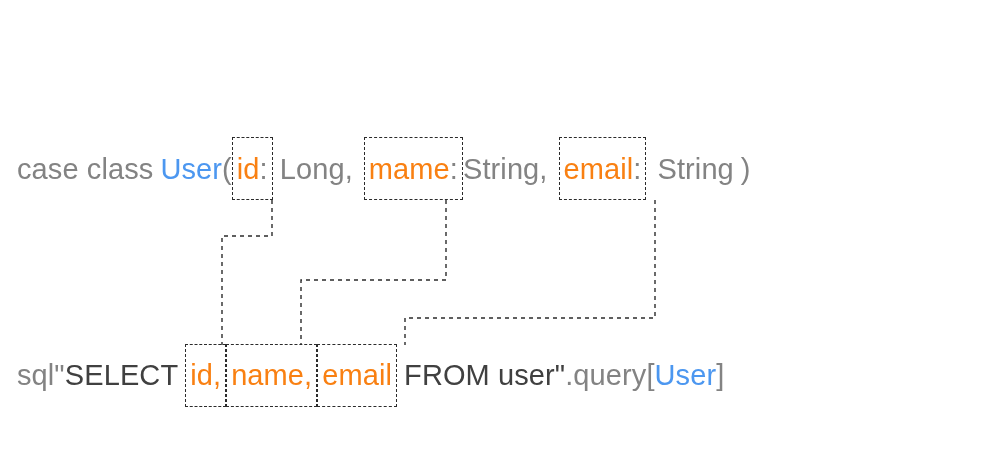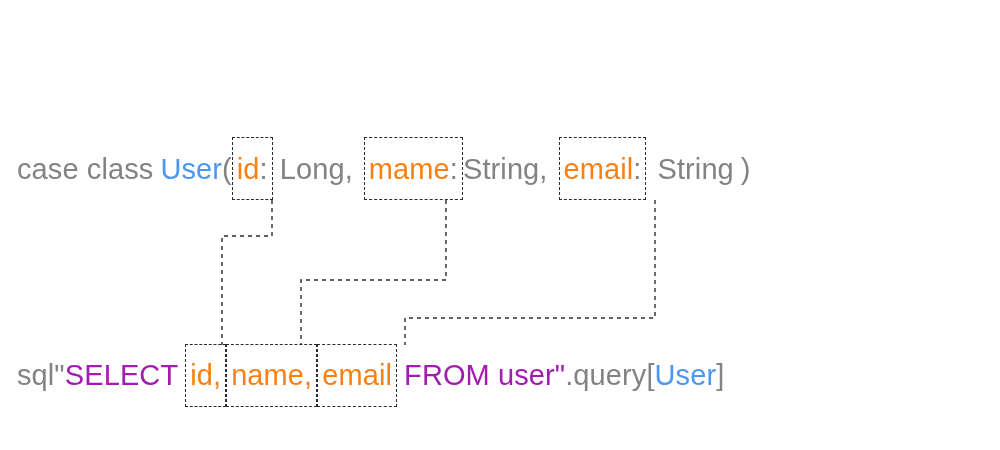--- a/index.html
+++ b/index.html
@@ -43,21 +43,21 @@
   }
   #line-decl  { top: 107px; }
   #line-query { top: 313px; }
 
   .tok {
     display: inline;
     vertical-align: baseline;
   }
   .tok-gray   { color: #838383; }
   .tok-blue   { color: #4c97f0; }
-  .tok-green  { color: #a21caf; }
+  .tok-green  { color: #404040; }
   .tok-orange { color: #f98012; }
 
   
   .boxed {
     position: relative;
     display: inline-block;
     padding: 0 5px;
   }
   .boxed::before {
     content: "";

